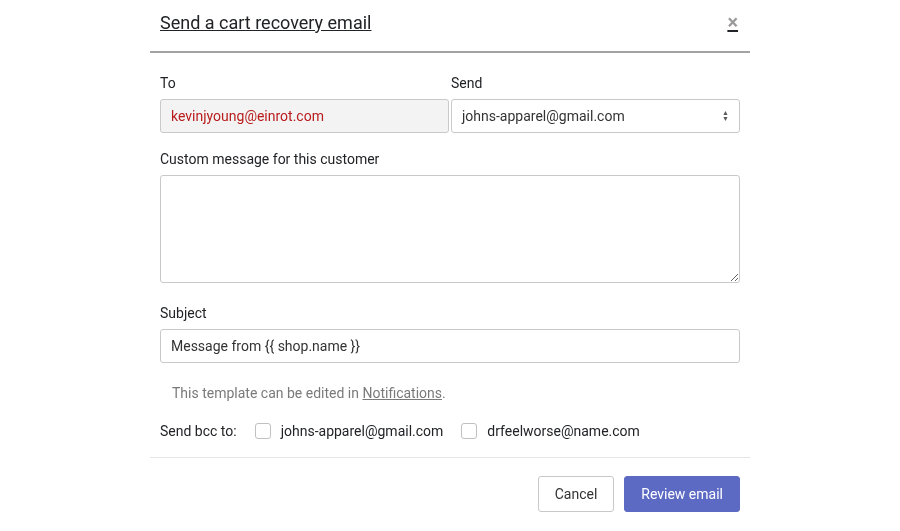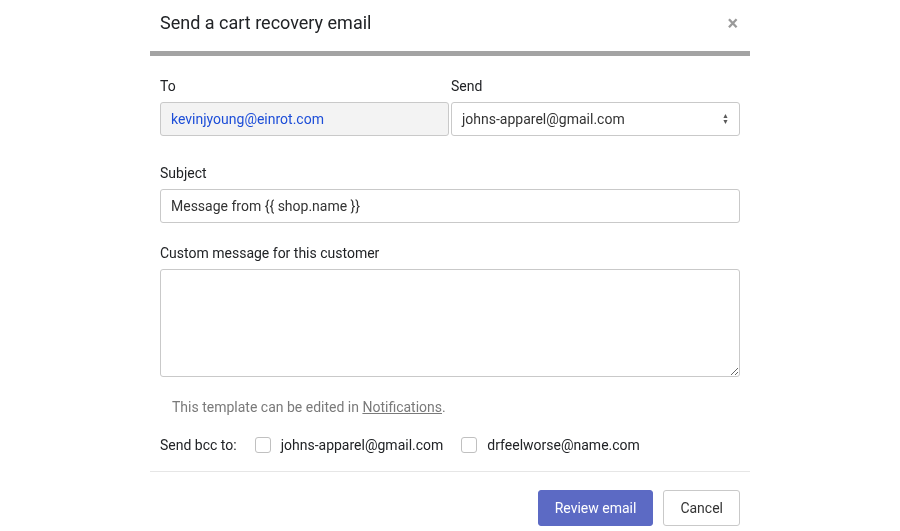--- a/index.html
+++ b/index.html
@@ -14,44 +14,45 @@
       font-size: 14px;
     }
     .modal {
       width: 600px;
       margin: 0 auto;
       padding: 0;
     }
     .modal-header {
       display: flex;
       justify-content: space-between;
-      align-items: center;
+      align-items: flex-start;
       padding: 12px 10px 18px 10px;
-      border-bottom: 5px solid #a3a3a3;
+      border-bottom: 2px solid #a3a3a3;
+      text-decoration: underline;
     }
     .modal-title {
       font-size: 18px;
       font-weight: 400;
       color: #212326;
     }
     .close-btn {
       color: #9a9a9a;
       font-size: 20px;
       line-height: 1;
       cursor: pointer;
       font-weight: bold;
       padding: 0 2px;
     }
     .modal-body {
       padding: 22px 10px 18px 10px;
     }
     .row {
       display: flex;
       gap: 2px;
-      margin-bottom: 29px;
+      margin-bottom: 18px;
     }
     .field {
       flex: 1;
       display: flex;
       flex-direction: column;
     }
     .field-full {
       width: 100%;
       display: flex;
       flex-direction: column;
@@ -66,21 +67,21 @@
       border: 1px solid #c9c9c9;
       border-radius: 3px;
       padding: 8px 10px;
       font-size: 14px;
       font-family: inherit;
       color: #333;
       background: #fff;
     }
     input.readonly {
       background: #f3f3f3;
-      color: #1d4ed8;
+      color: #b91c1c;
     }
     .select-wrap {
       position: relative;
       display: flex;
       align-items: center;
       justify-content: space-between;
       cursor: pointer;
       background: #fff;
     }
     .select-value {
@@ -179,27 +180,27 @@
           <span class="select-value">johns-apparel@gmail.com</span>
           <span class="select-arrows">
             <span>▲</span>
             <span>▼</span>
           </span>
         </div>
       </div>
     </div>
 
     <div class="field-full">
+      <label class="field-label">Custom message for this customer</label>
+      <textarea style=""></textarea>
+    </div>
+
+    <div class="field-full">
       <label class="field-label">Subject</label>
       <input type="text" value="Message from {{ shop.name }}" style="">
-    </div>
-
-    <div class="field-full">
-      <label class="field-label">Custom message for this customer</label>
-      <textarea style=""></textarea>
     </div>
 
     <p class="template-note">
       <span>This template can be edited in </span><a href="#">Notifications</a><span>.</span>
     </p>
 
     <div class="bcc-row">
       <span class="bcc-label">Send bcc to:</span>
       <div class="checkbox-item">
         <span class="checkbox-box"></span>
@@ -207,17 +208,17 @@
       </div>
       <div class="checkbox-item">
         <span class="checkbox-box"></span>
         <span>drfeelworse@name.com</span>
       </div>
     </div>
 
   </div>
 
   <div class="modal-footer">
+    <button class="btn btn-secondary">Cancel</button>
     <button class="btn btn-primary">Review email</button>
-    <button class="btn btn-secondary">Cancel</button>
   </div>
 
 </div>
 
 </body></html>

